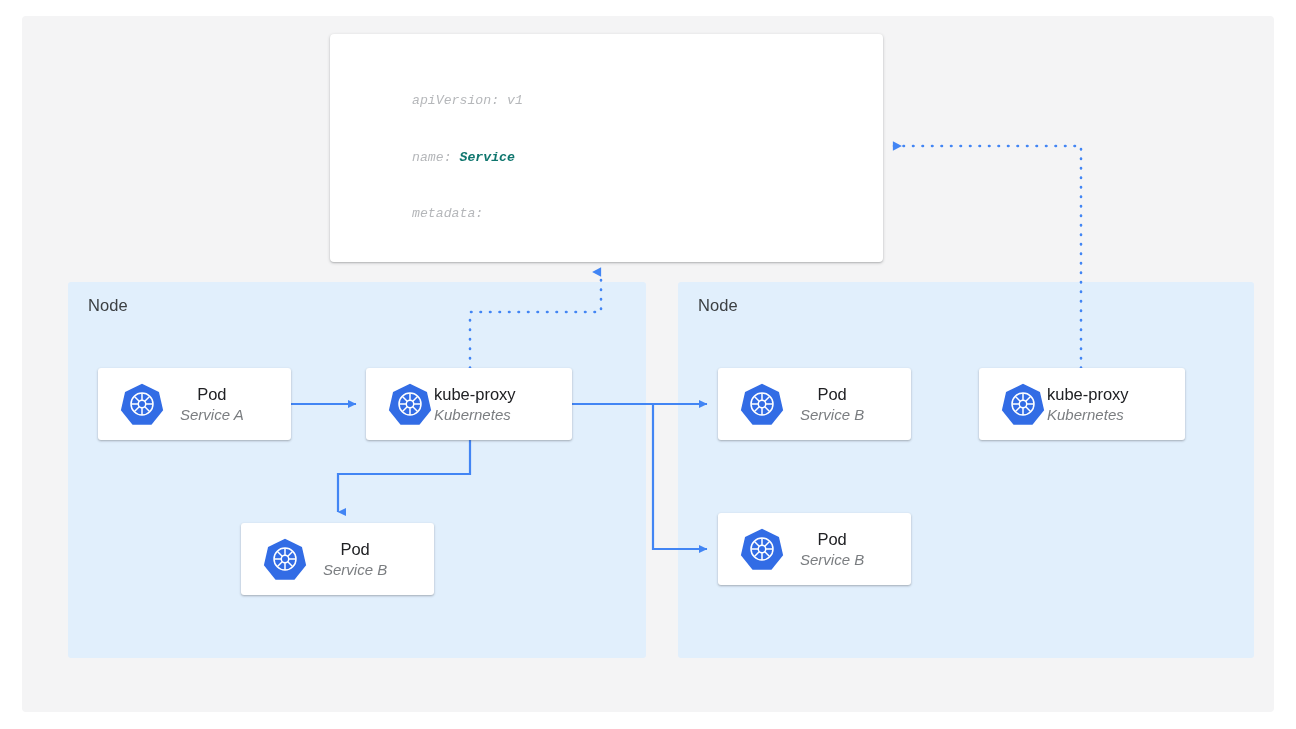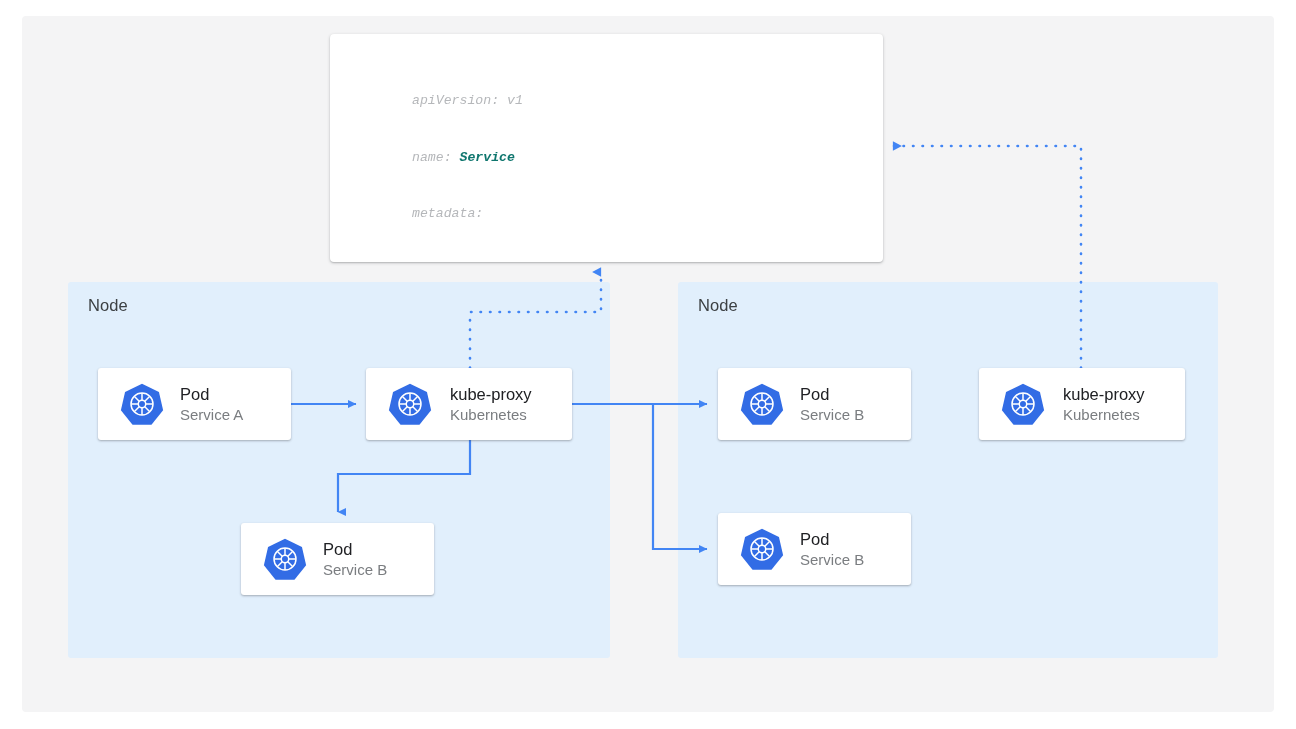--- a/index.html
+++ b/index.html
@@ -24,20 +24,21 @@
     top: 16px;
     width: 1252px;
     height: 696px;
     background: #f4f4f5;
     border-radius: 4px;
   }
   .node-box {
     position: absolute;
     background: #e1effc;
     border-radius: 3px;
+    padding-left: 36px;
   }
   #node-left  { left: 68px;  top: 282px; width: 542px; height: 376px; }
   #node-right { left: 678px; top: 282px; width: 540px; height: 376px; }
   .node-label {
     position: absolute;
     left: 20px;
     top: 14px;
     font-size: 16.5px;
     color: #3c4043;
     letter-spacing: .1px;
@@ -89,36 +90,38 @@
     position: absolute;
     left: 82px;
     top: 50%;
     transform: translateY(-50%);
     line-height: 1.28;
   }
   .card-title {
     font-size: 16.5px;
     color: #202124;
     white-space: nowrap;
+    text-align: center;
   }
   .card-sub {
     font-size: 15px;
     color: #7a7d80;
     white-space: nowrap;
+    font-style: italic;
   }
 
   #pod-a        { left: 98px;  top: 368px; width: 193px; height: 72px; }
   #kube-left    { left: 366px; top: 368px; width: 206px; height: 72px; }
   #pod-b-left   { left: 241px; top: 523px; width: 193px; height: 72px; }
   #pod-b-r-top  { left: 718px; top: 368px; width: 193px; height: 72px; }
   #pod-b-r-bot  { left: 718px; top: 513px; width: 193px; height: 72px; }
   #kube-right   { left: 979px; top: 368px; width: 206px; height: 72px; }
 
   #kube-left .card-text,
-  #kube-right .card-text { left: 84px; }
+  #kube-right .card-text { left: 68px; }
 
   svg.wires {
     position: absolute;
     left: 0;
     top: 0;
     width: 1296px;
     height: 729px;
     pointer-events: none;
   }
 </style>

